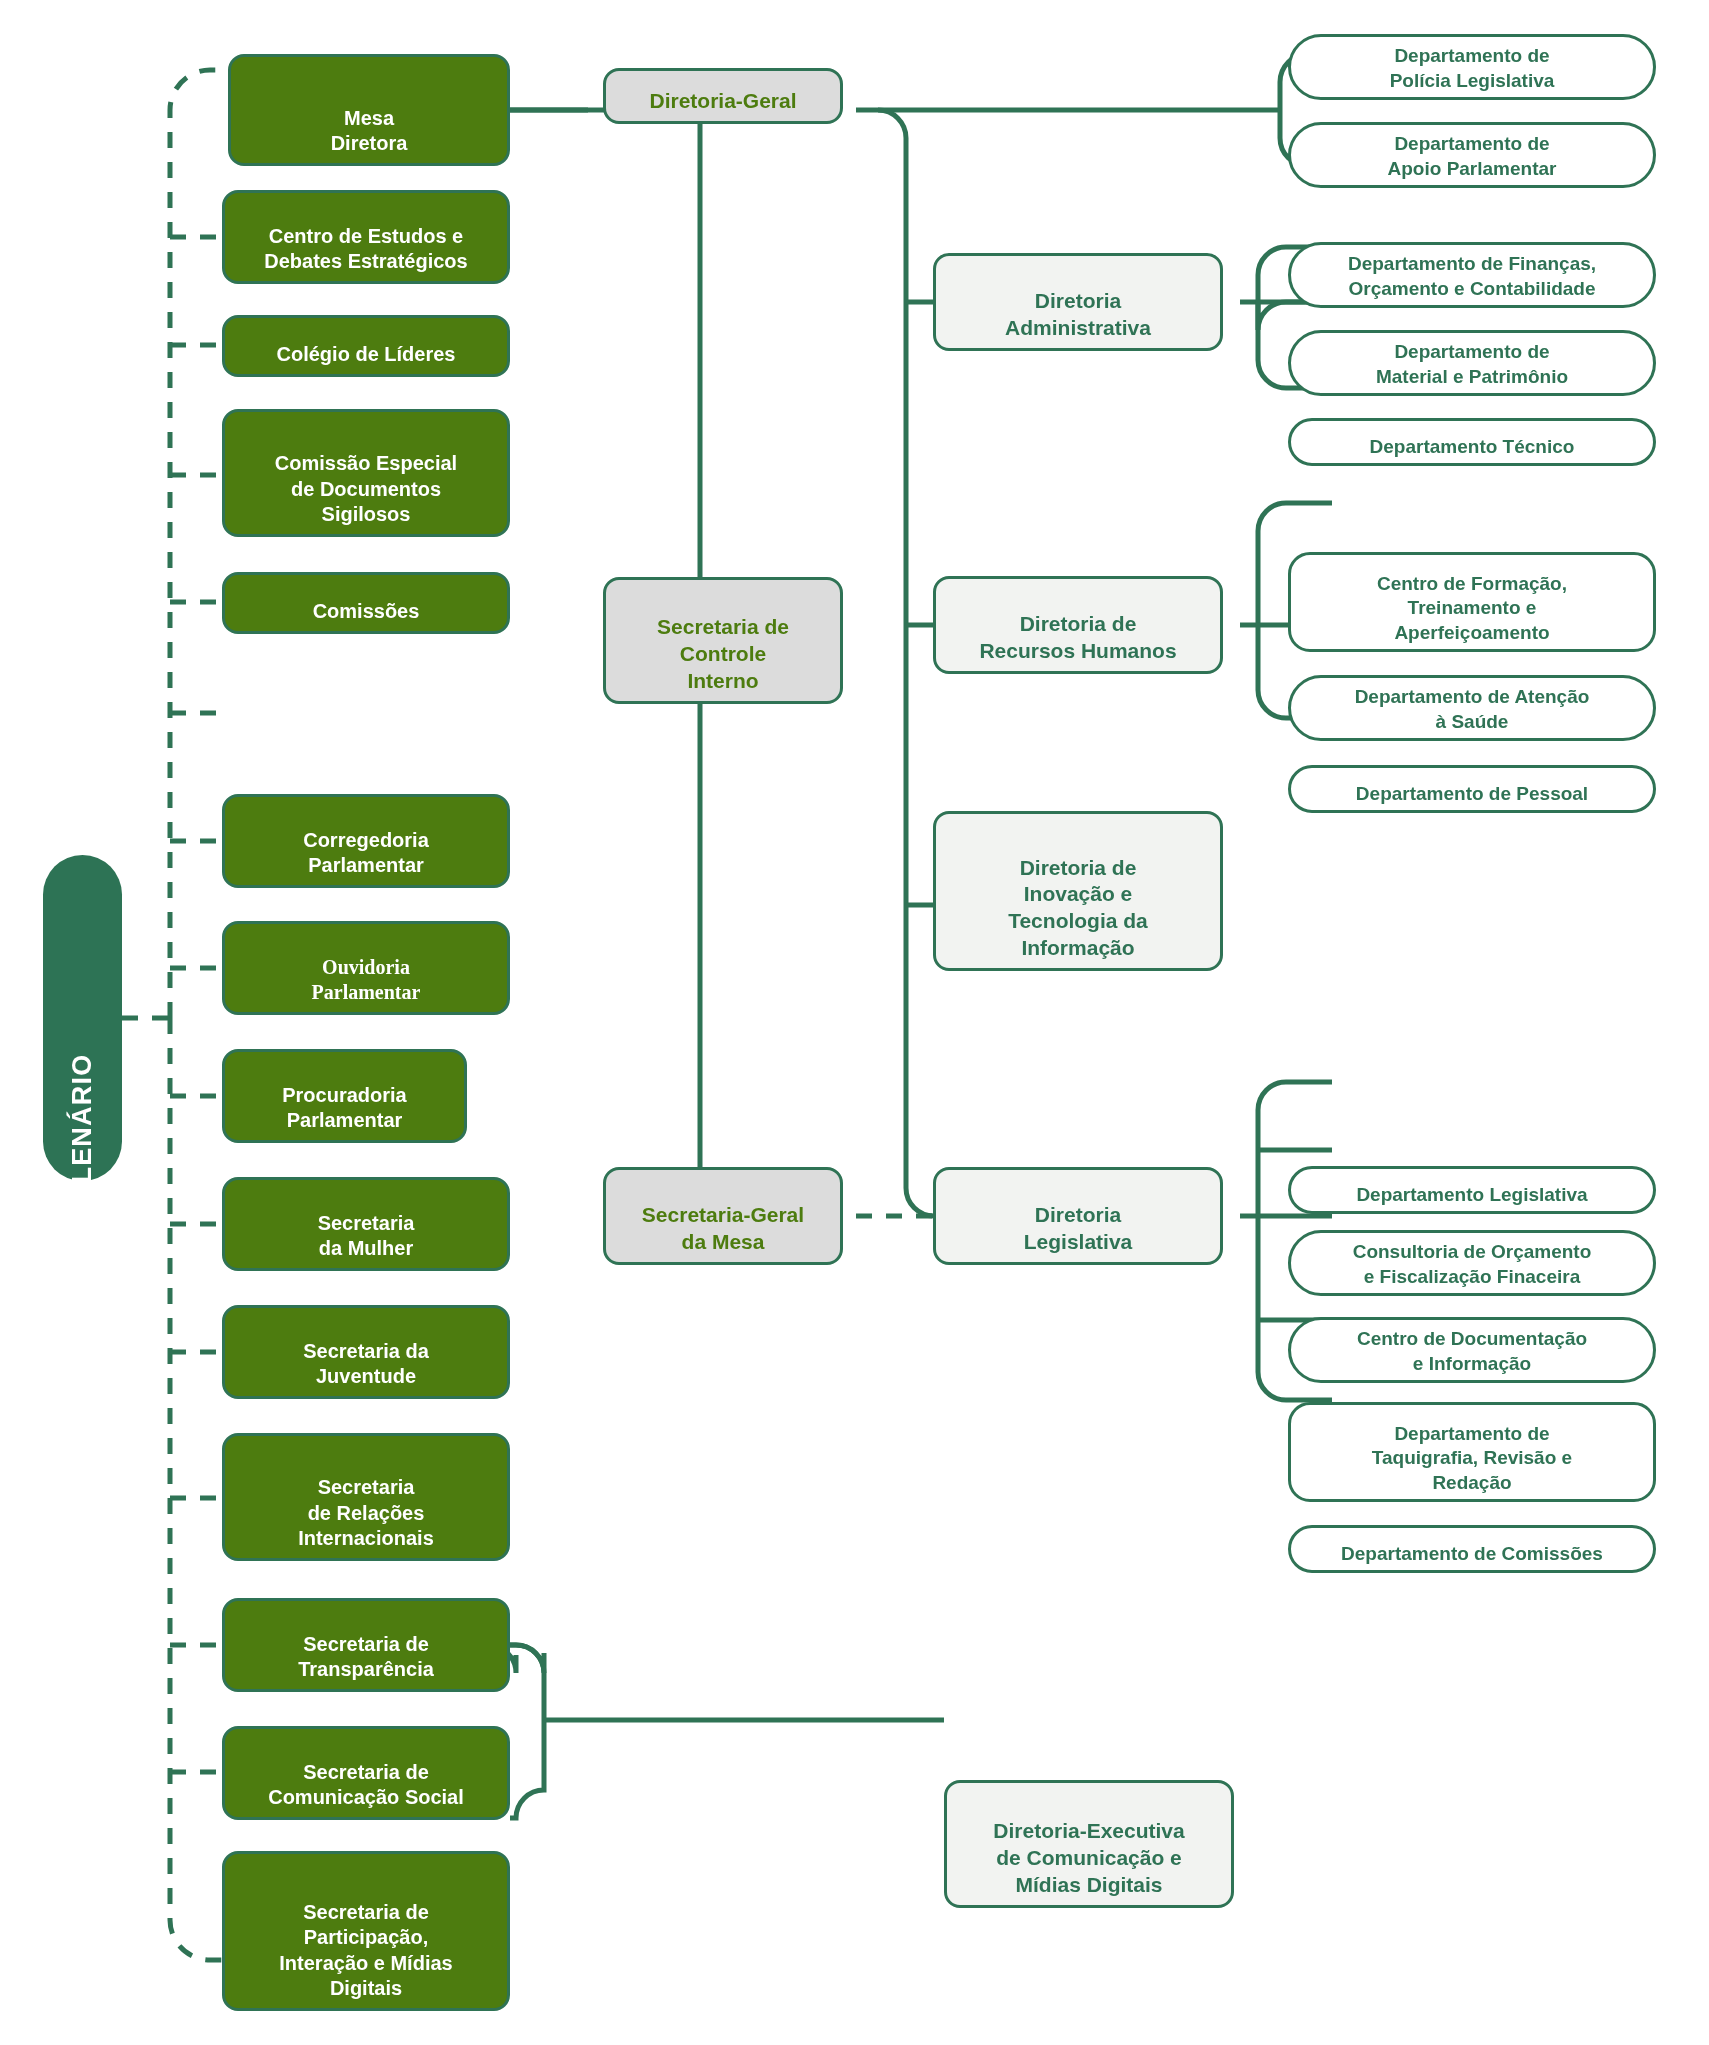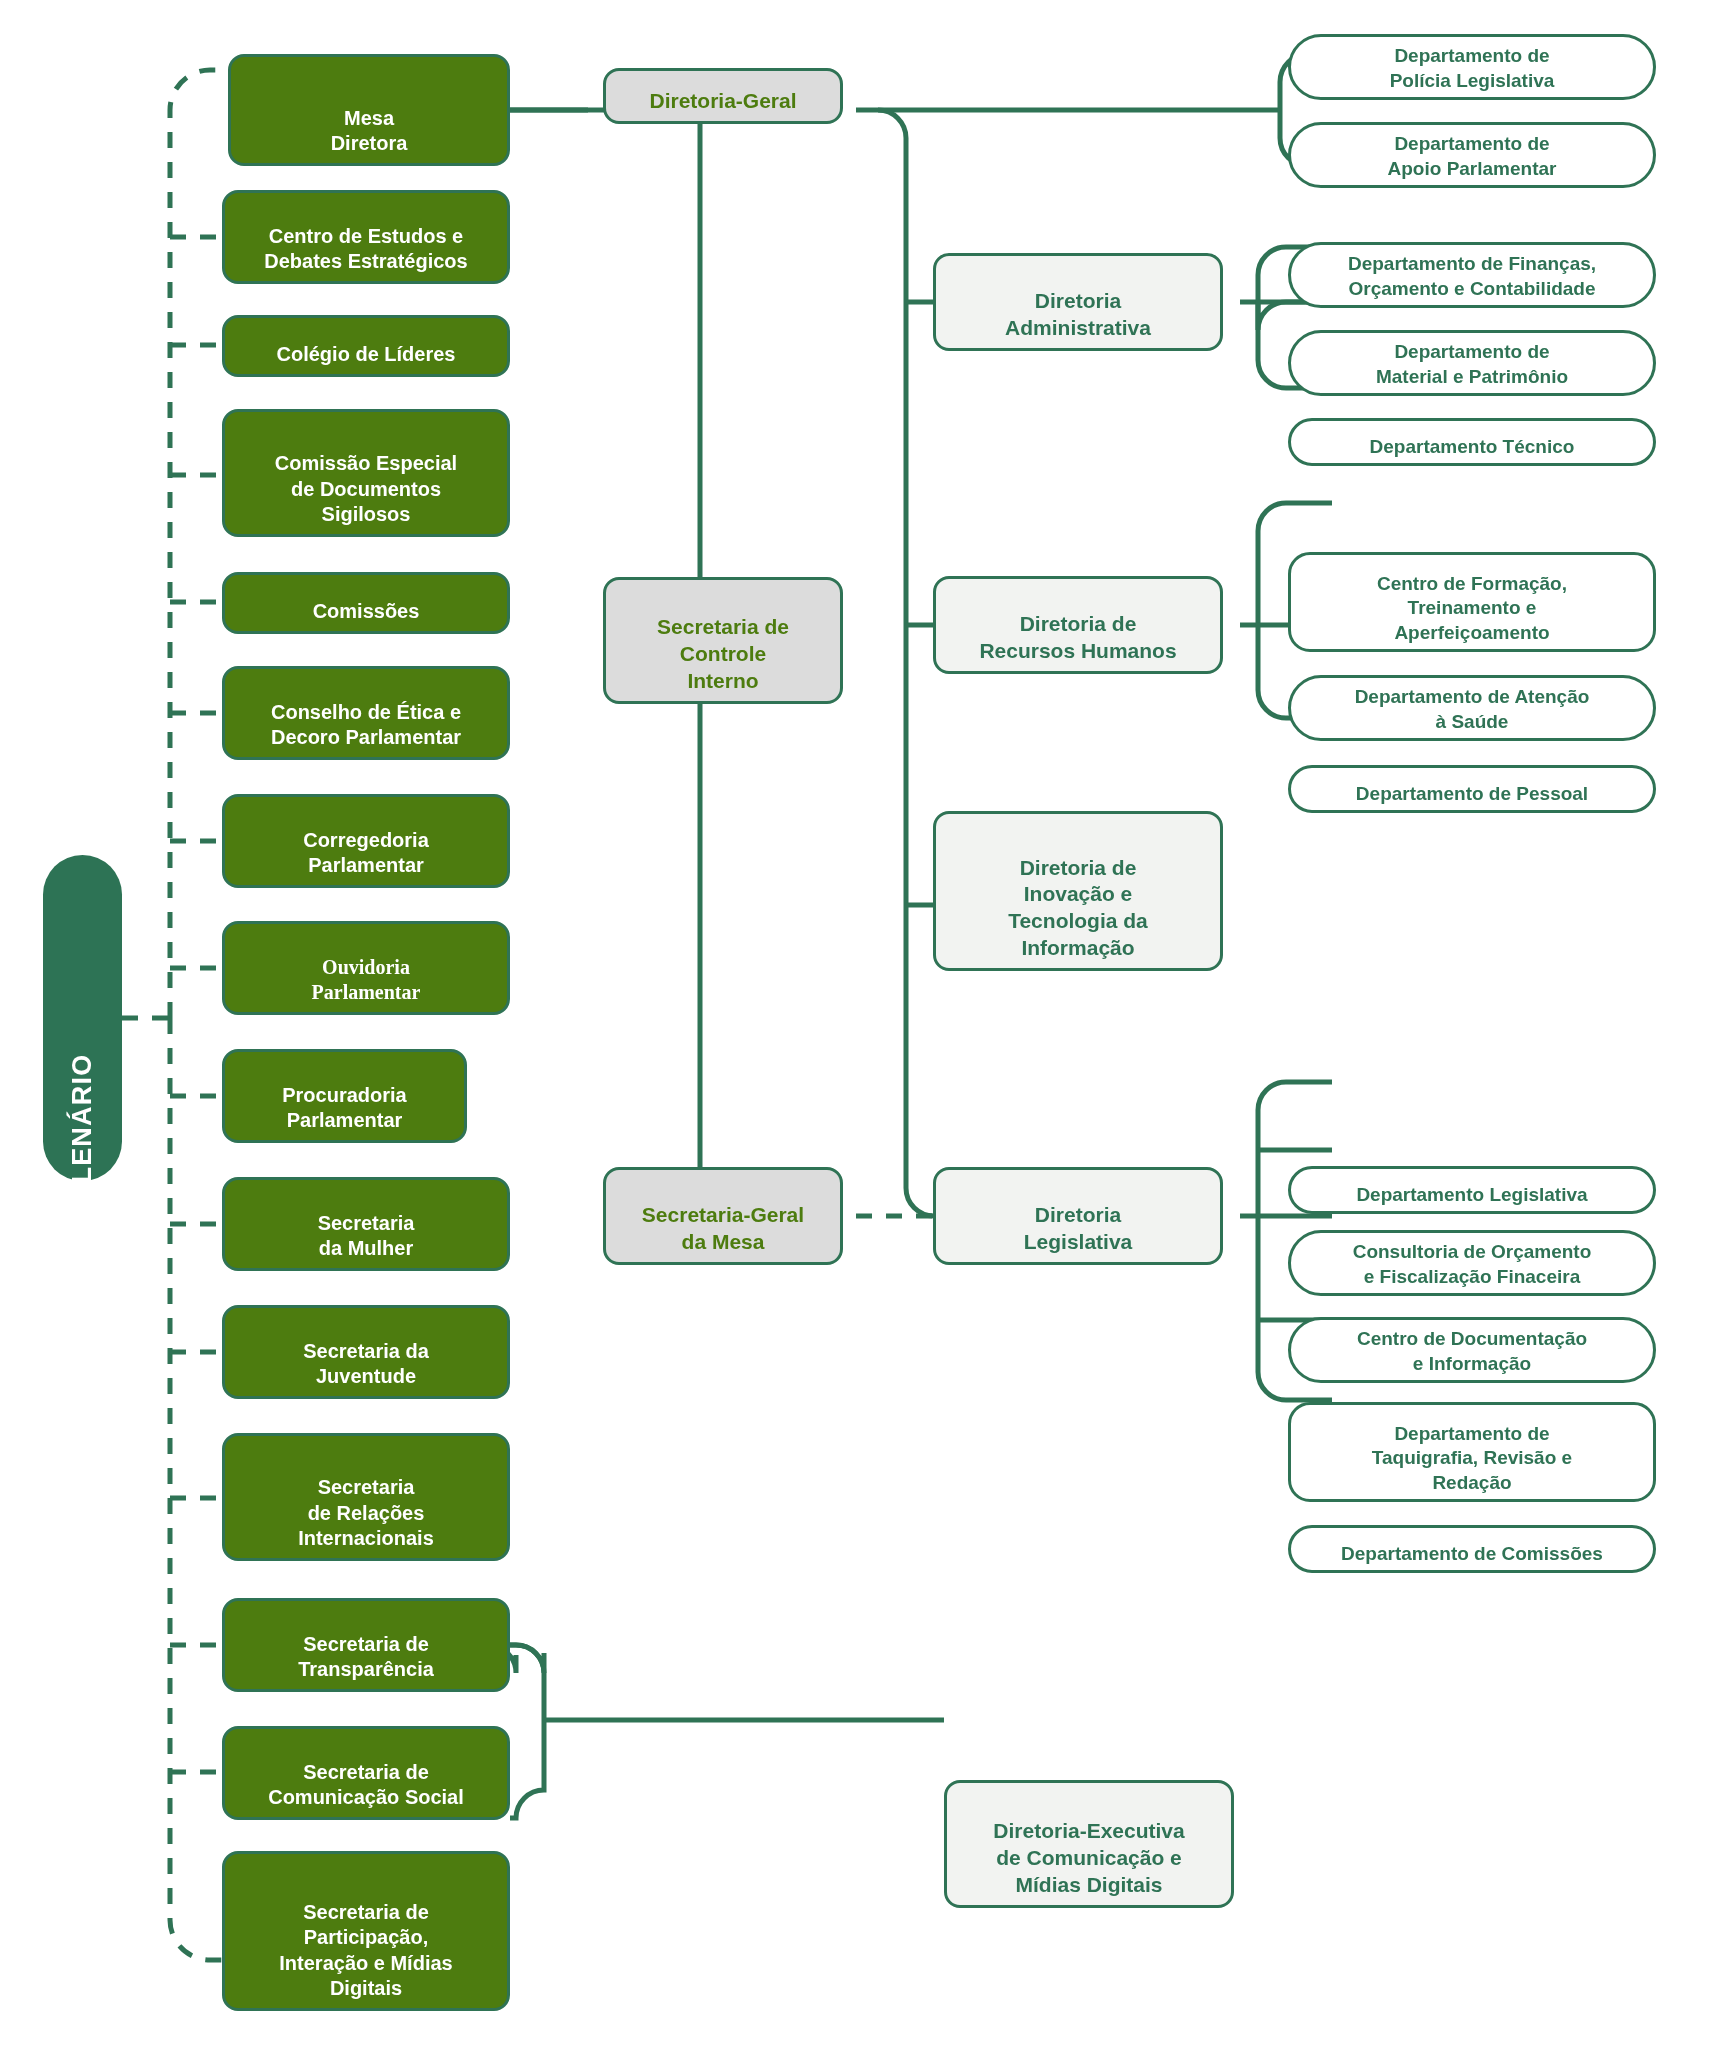--- a/index.html
+++ b/index.html
@@ -128,23 +128,20 @@
   </div>
   <div class="node gray" style="left:222px;top:315px;width:288px;height:62px;">
     <span>Colégio de Líderes</span>
   </div>
   <div class="node gray" style="left:222px;top:409px;width:288px;height:128px;">
     <span>Comissão Especial<br>de Documentos<br>Sigilosos</span>
   </div>
   <div class="node gray" style="left:222px;top:572px;width:288px;height:62px;">
     <span>Comissões</span>
   </div>
-  <div class="node gray" style="left:222px;top:666px;width:288px;height:94px;">
-    <span>Conselho de Ética e<br>Decoro Parlamentar</span>
-  </div>
   <div class="node gray" style="left:222px;top:794px;width:288px;height:94px;">
     <span>Corregedoria<br>Parlamentar</span>
   </div>
   <div class="node gray" style="left:222px;top:921px;width:288px;height:94px;font-family:Liberation Serif, serif;">
     <span>Ouvidoria<br>Parlamentar</span>
   </div>
   <div class="node gray" style="left:222px;top:1049px;width:245px;height:94px;">
     <span>Procuradoria<br>Parlamentar</span>
   </div>
   <div class="node gray" style="left:222px;top:1177px;width:288px;height:94px;">

